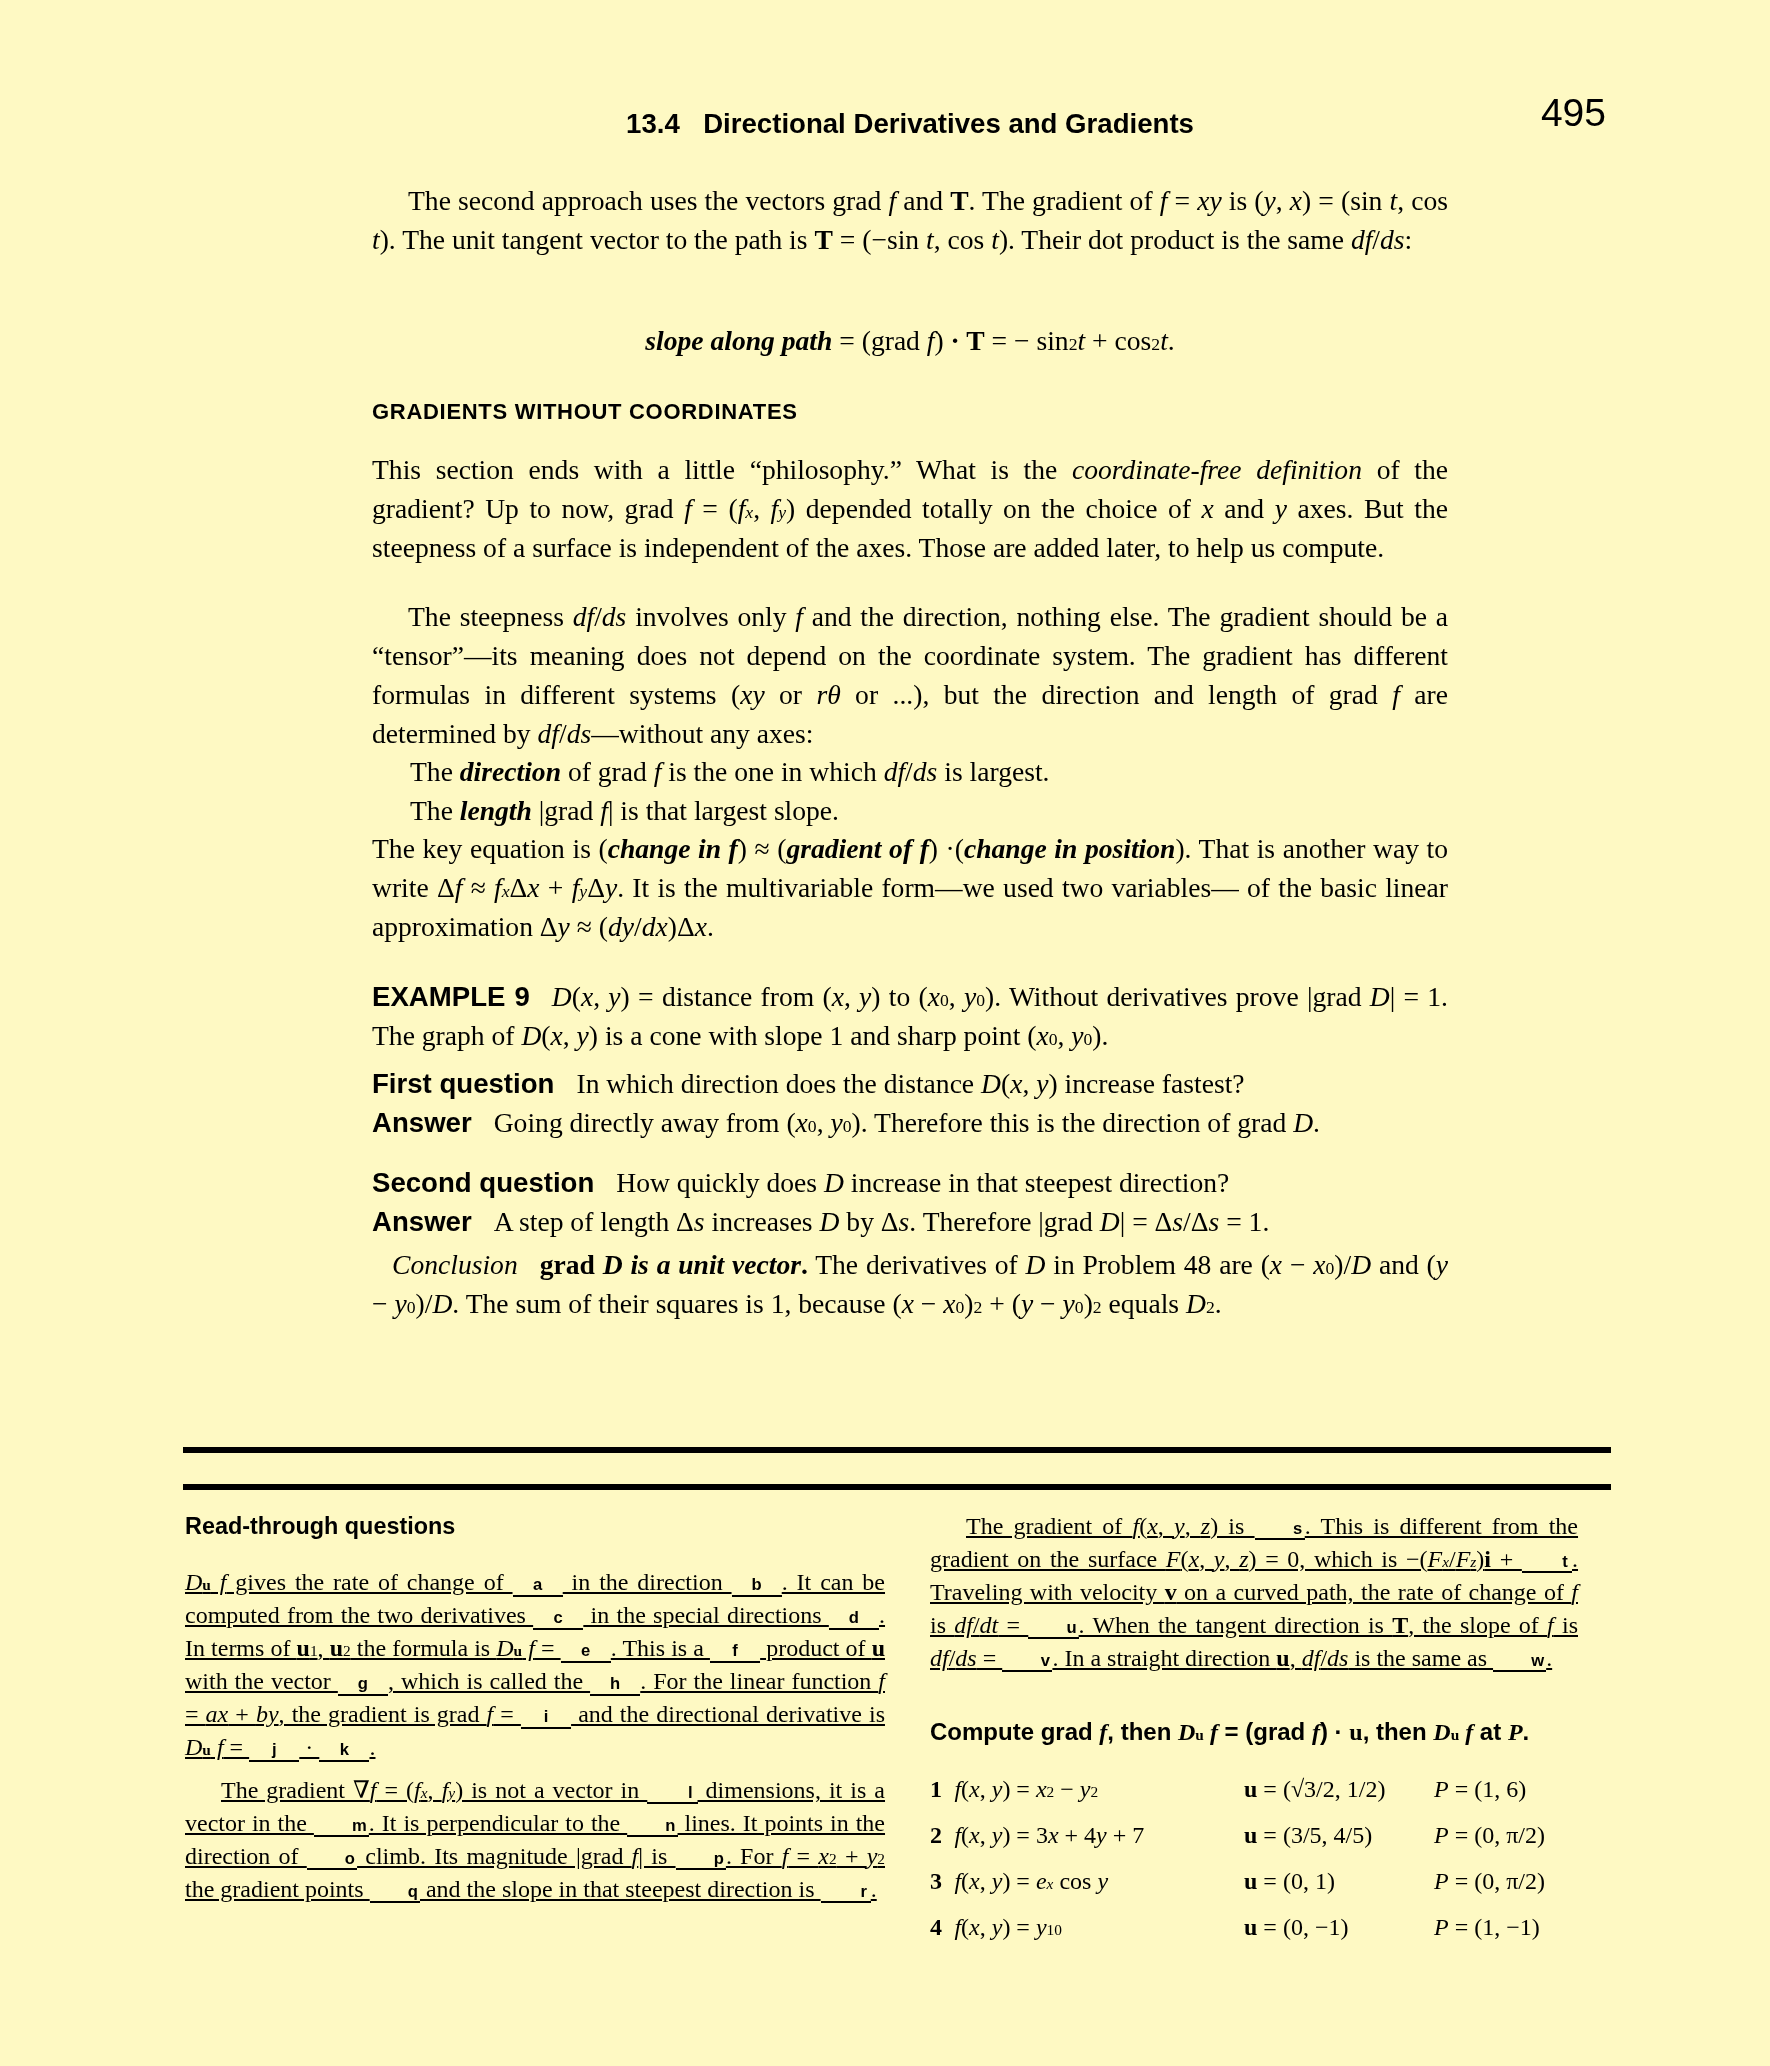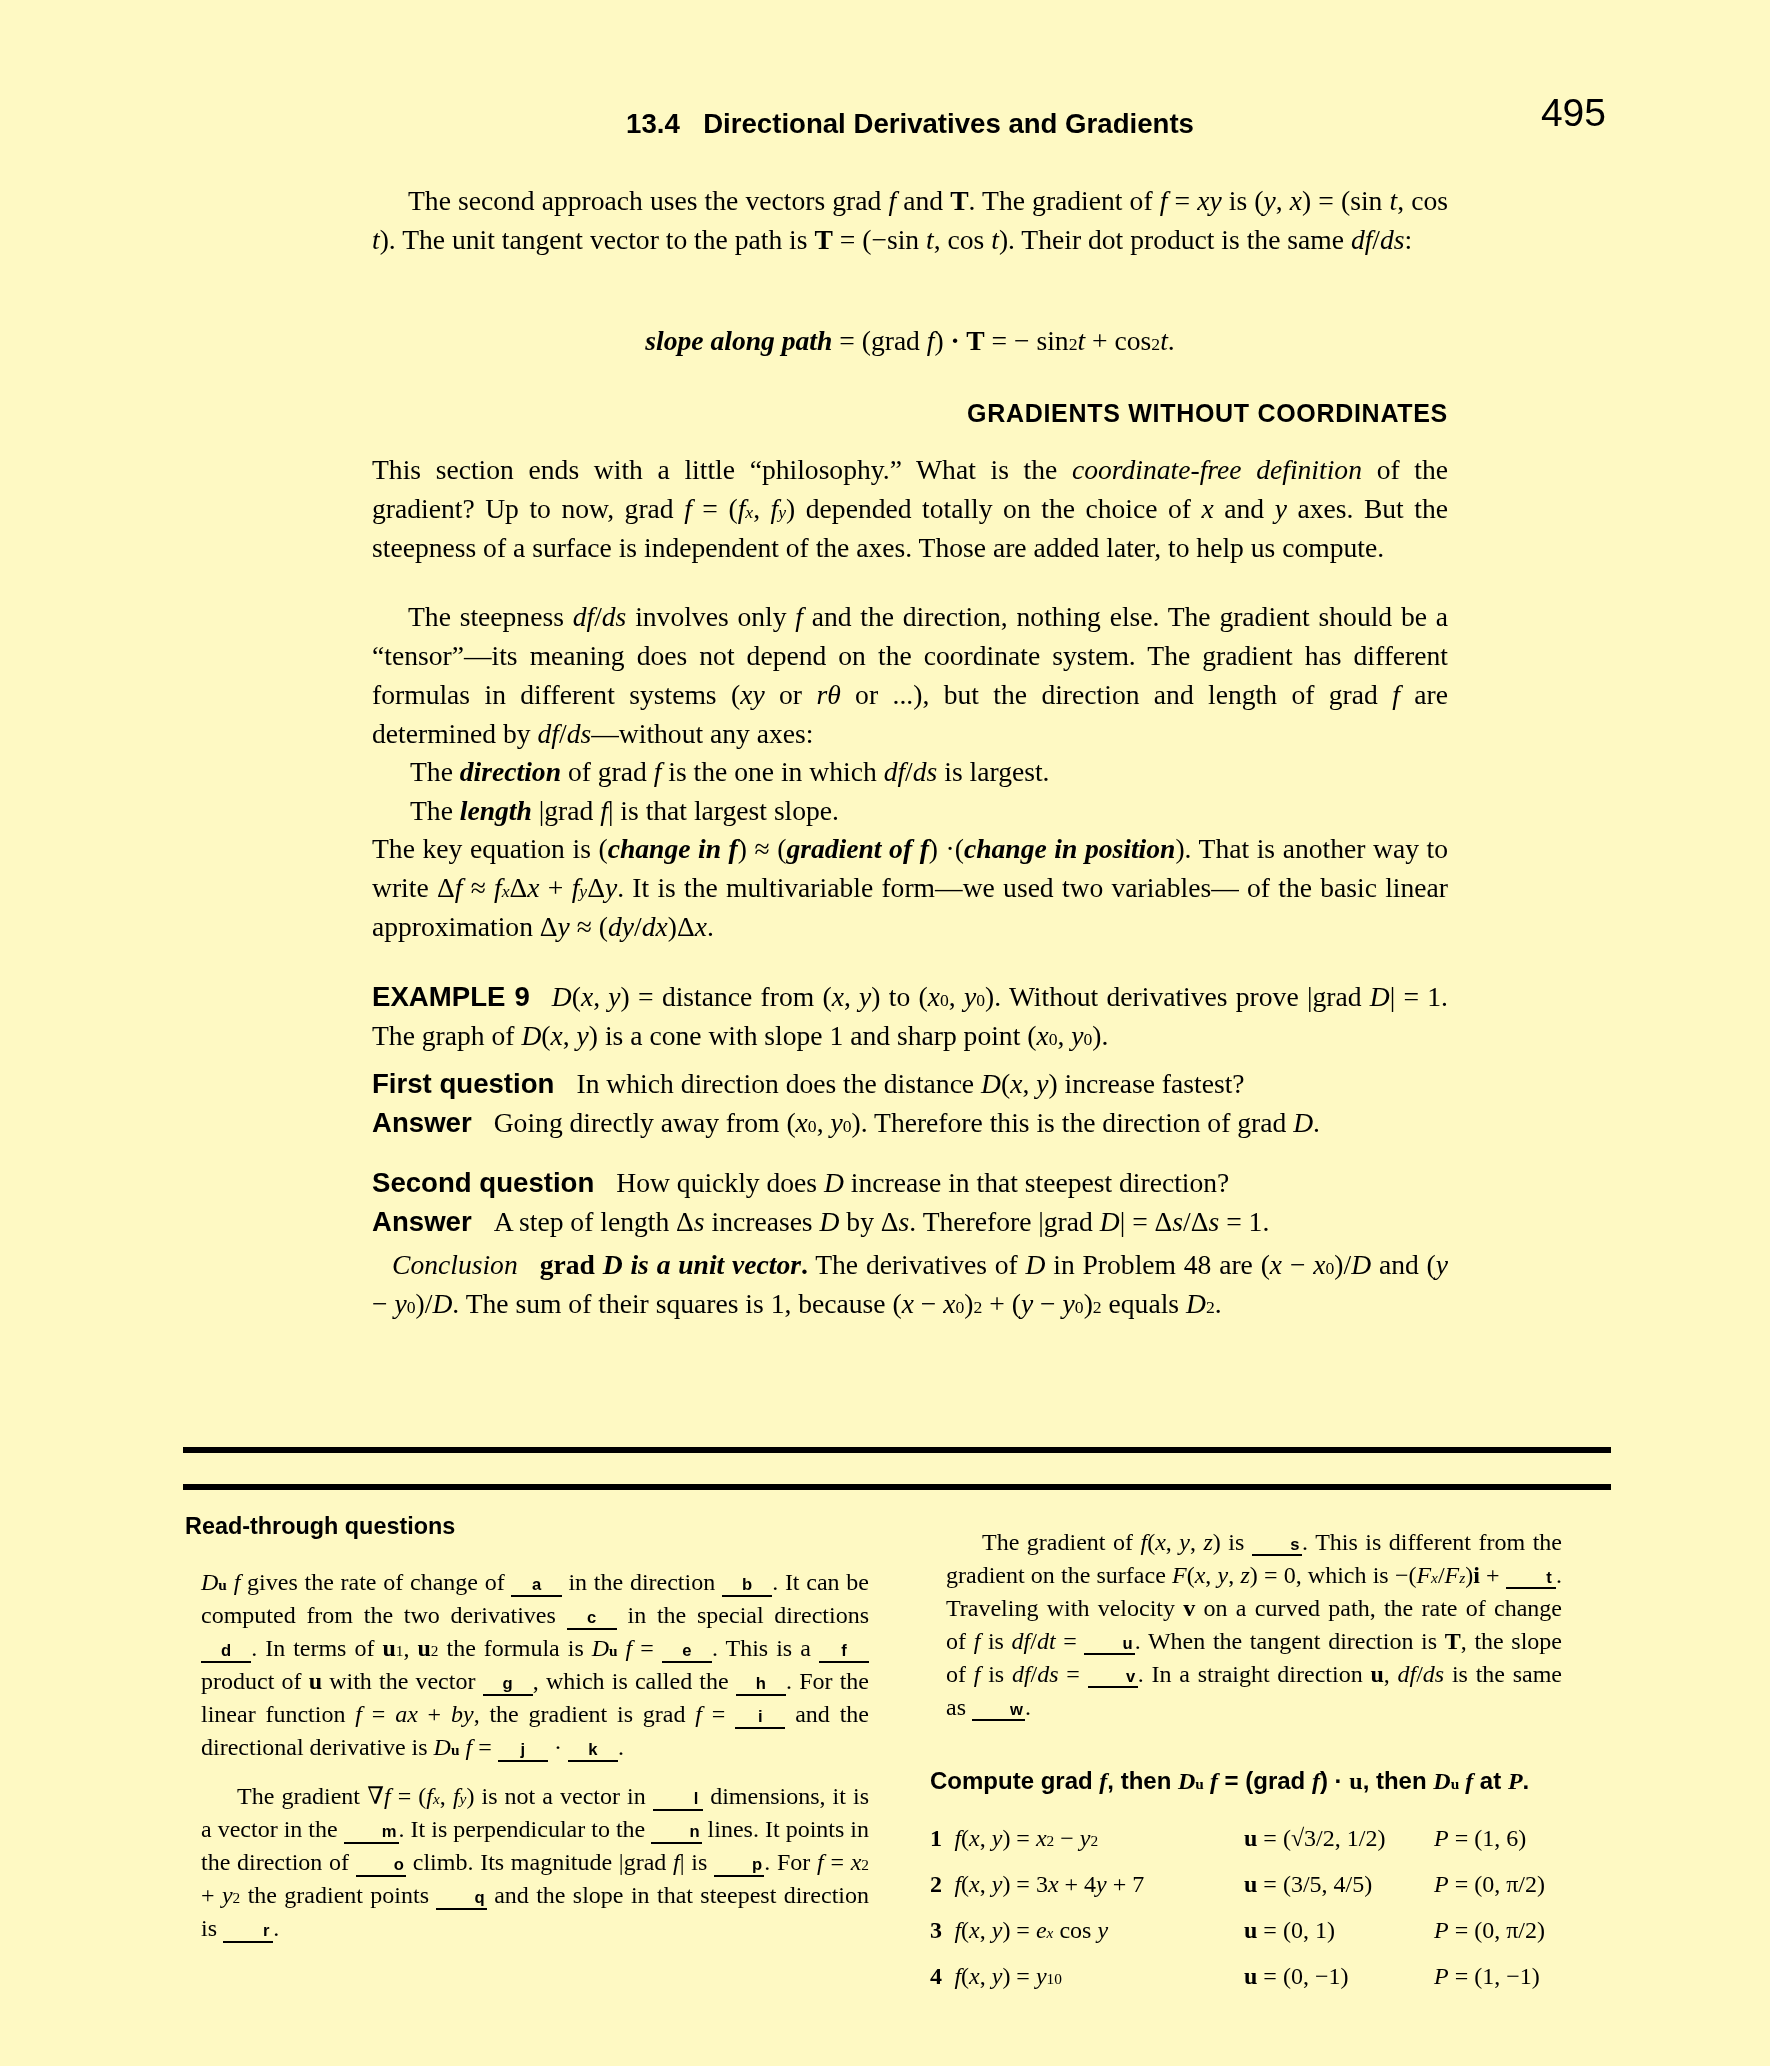--- a/index.html
+++ b/index.html
@@ -26,41 +26,41 @@
     position:absolute;left:372px;width:1076px;
     font-size:27.6px;line-height:39px;text-align:justify;
   }
   .noj{text-align:left;}
   .indent{text-indent:36px;}
   .equation{
     position:absolute;left:372px;width:1076px;top:321px;text-align:center;
     font-size:27.6px;line-height:39px;
   }
   .subhead{
-    position:absolute;left:372px;width:1076px;top:399px;text-align:right;
-    font-family:"Liberation Sans",sans-serif;font-weight:700;font-size:25px;
+    position:absolute;left:372px;width:1076px;top:399px;text-align:left;
+    font-family:"Liberation Sans",sans-serif;font-weight:700;font-size:22px;
     letter-spacing:0.7px;
   }
 
   
   .rule{position:absolute;left:183px;width:1428px;height:5.5px;background:#000;}
   .banner{
     position:absolute;left:183px;width:1428px;top:1452px;text-align:center;
     font-family:"Liberation Sans",sans-serif;font-weight:700;font-size:25px;
     letter-spacing:0.7px;
   }
   .banner .banner-title{margin-left:30px;}
 
   
   .col-left{position:absolute;left:185px;width:700px;top:1510px;font-size:24px;line-height:33px;}
   .col-right{position:absolute;left:930px;width:648px;top:1510px;font-size:24px;line-height:33px;}
   .col-head{
     font-family:"Liberation Sans",sans-serif;font-weight:700;font-size:23.4px;margin:0 0 23.4px 0;
   }
-  .ex-par{text-align:justify;margin:16px;}
+  .ex-par{text-align:justify;margin:0;text-decoration:underline;}
   .ex-par + .ex-par{margin-top:9.7px;}
   .compute-line{margin-top:40px;font-size:24px;}
   .items{margin-top:9.7px;}
   .item-row{display:flex;margin-bottom:13px;}
   .it-f{width:314px;flex:0 0 auto;}
   .it-u{width:190px;flex:0 0 auto;}
   .it-p{flex:1 1 auto;}
   .it-num{font-weight:700;margin-right:12.4px;}
 
   

